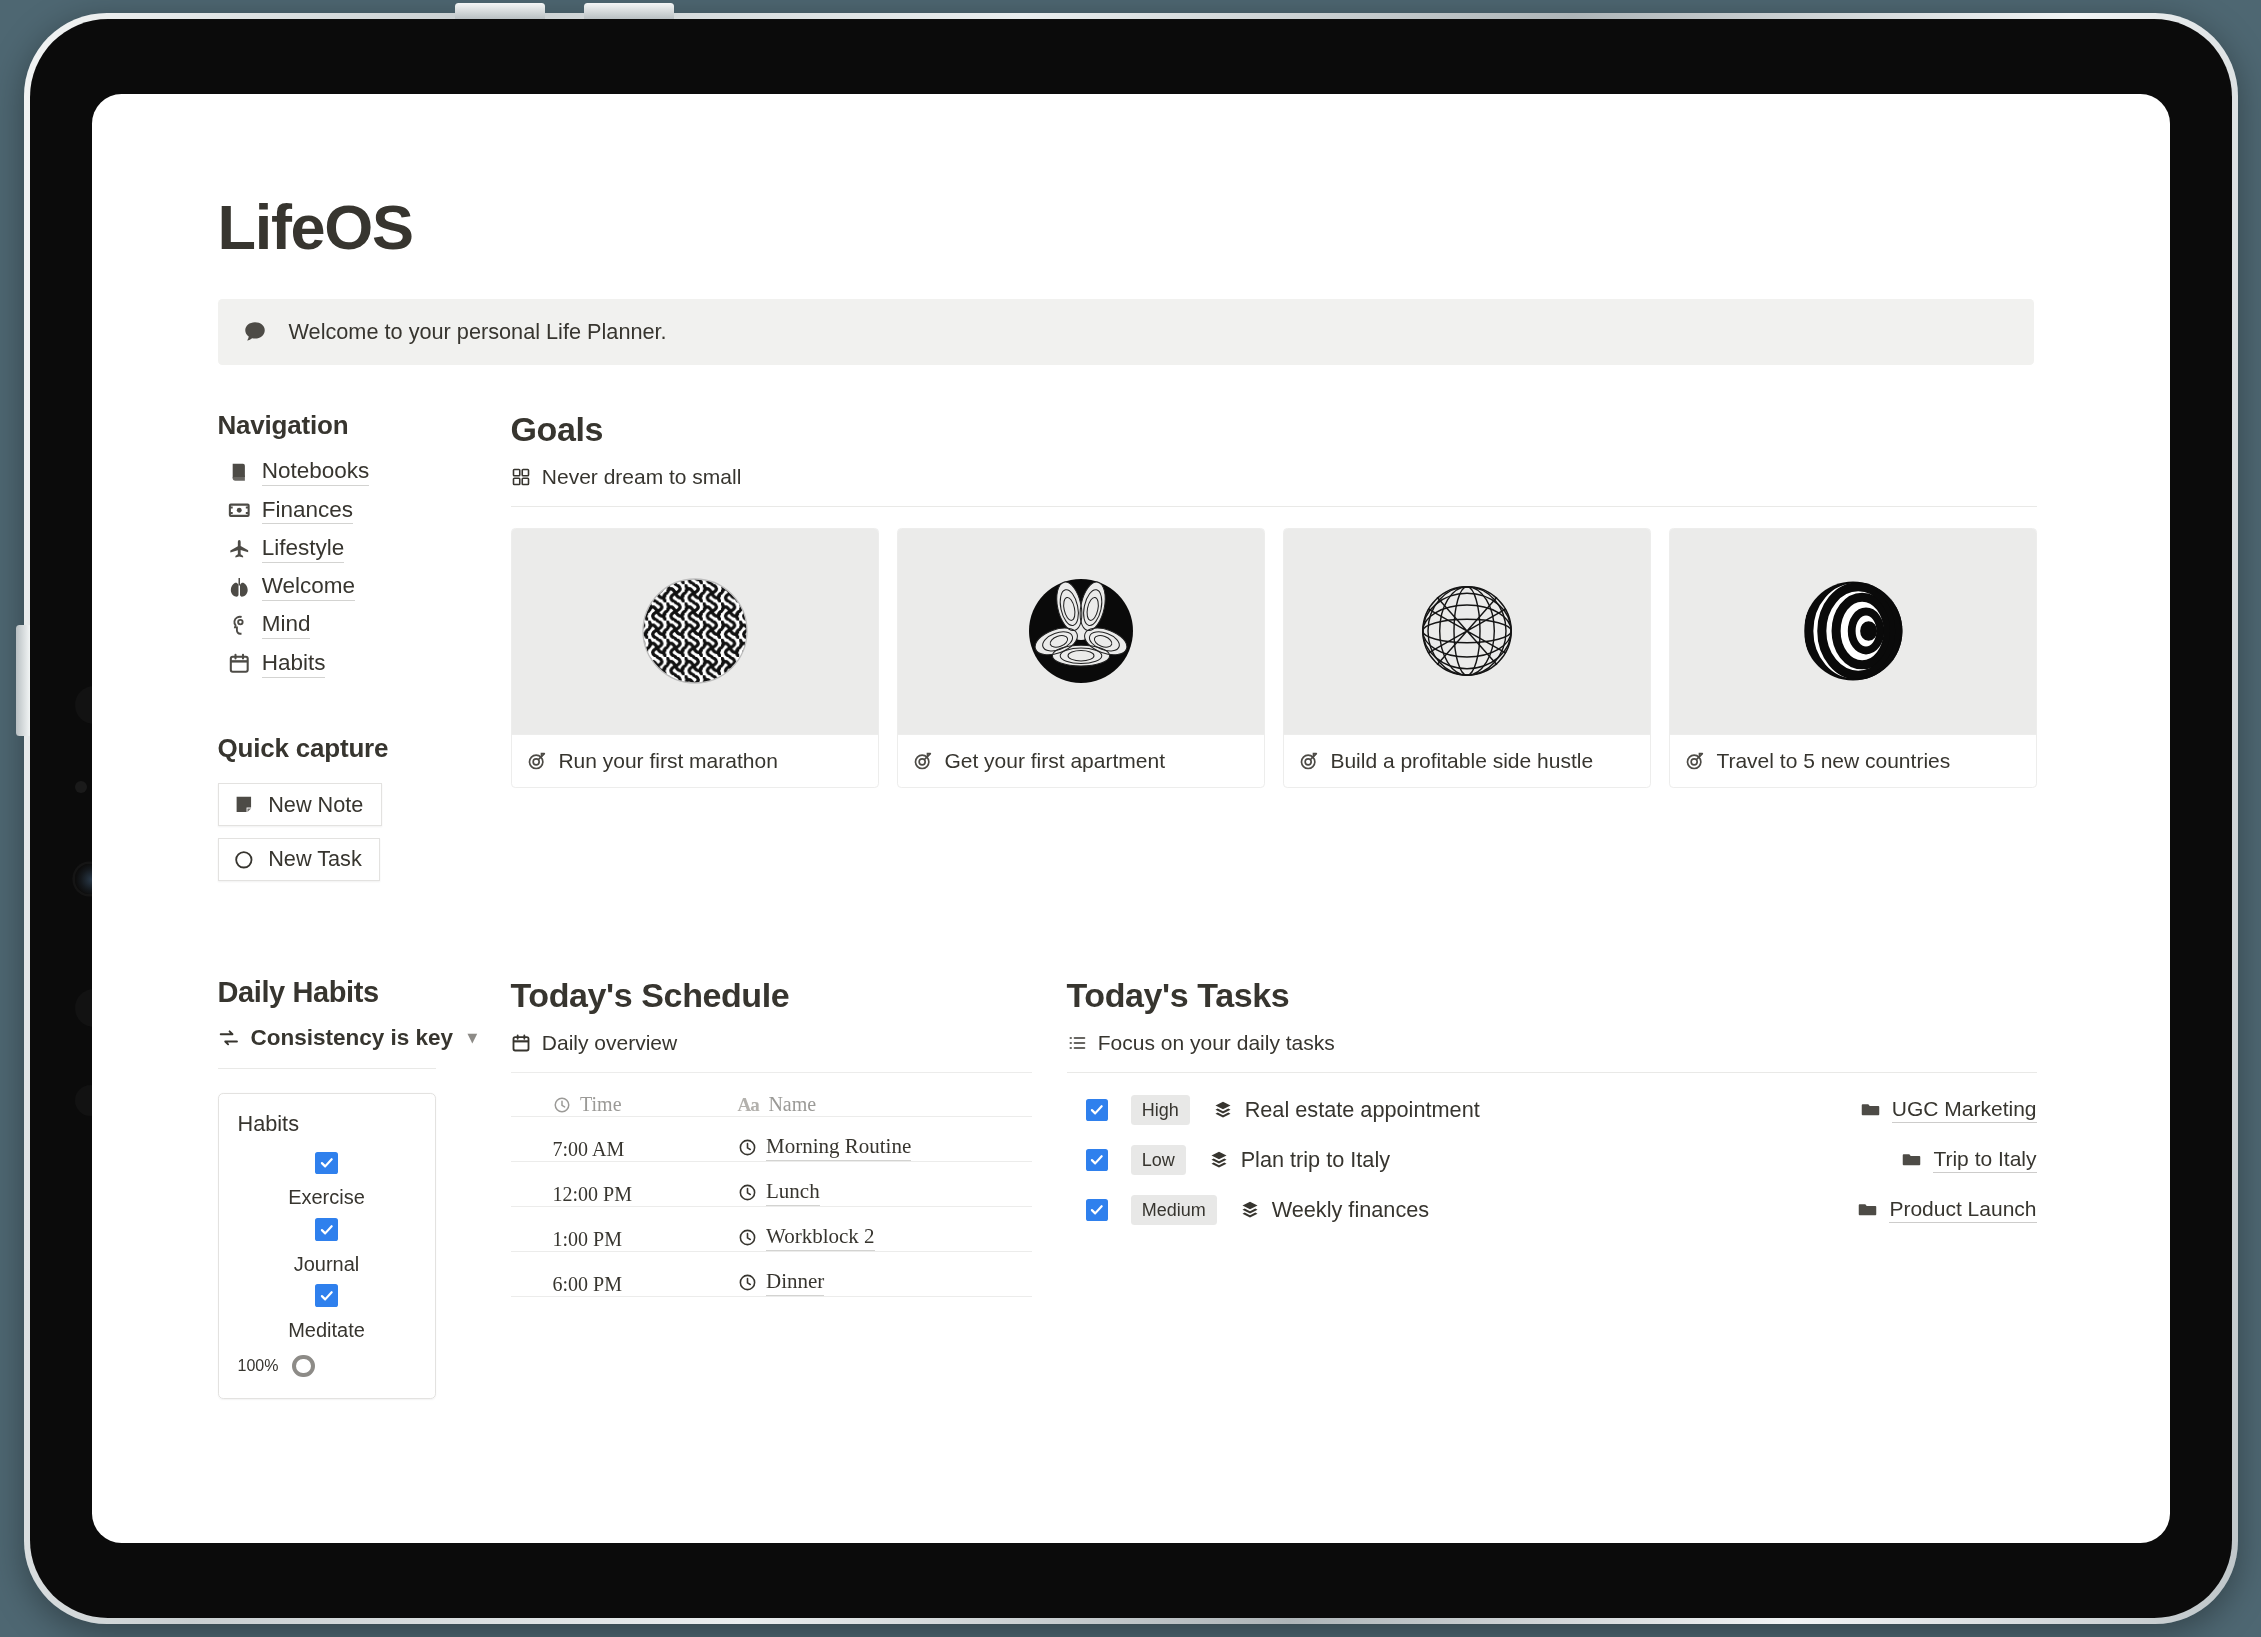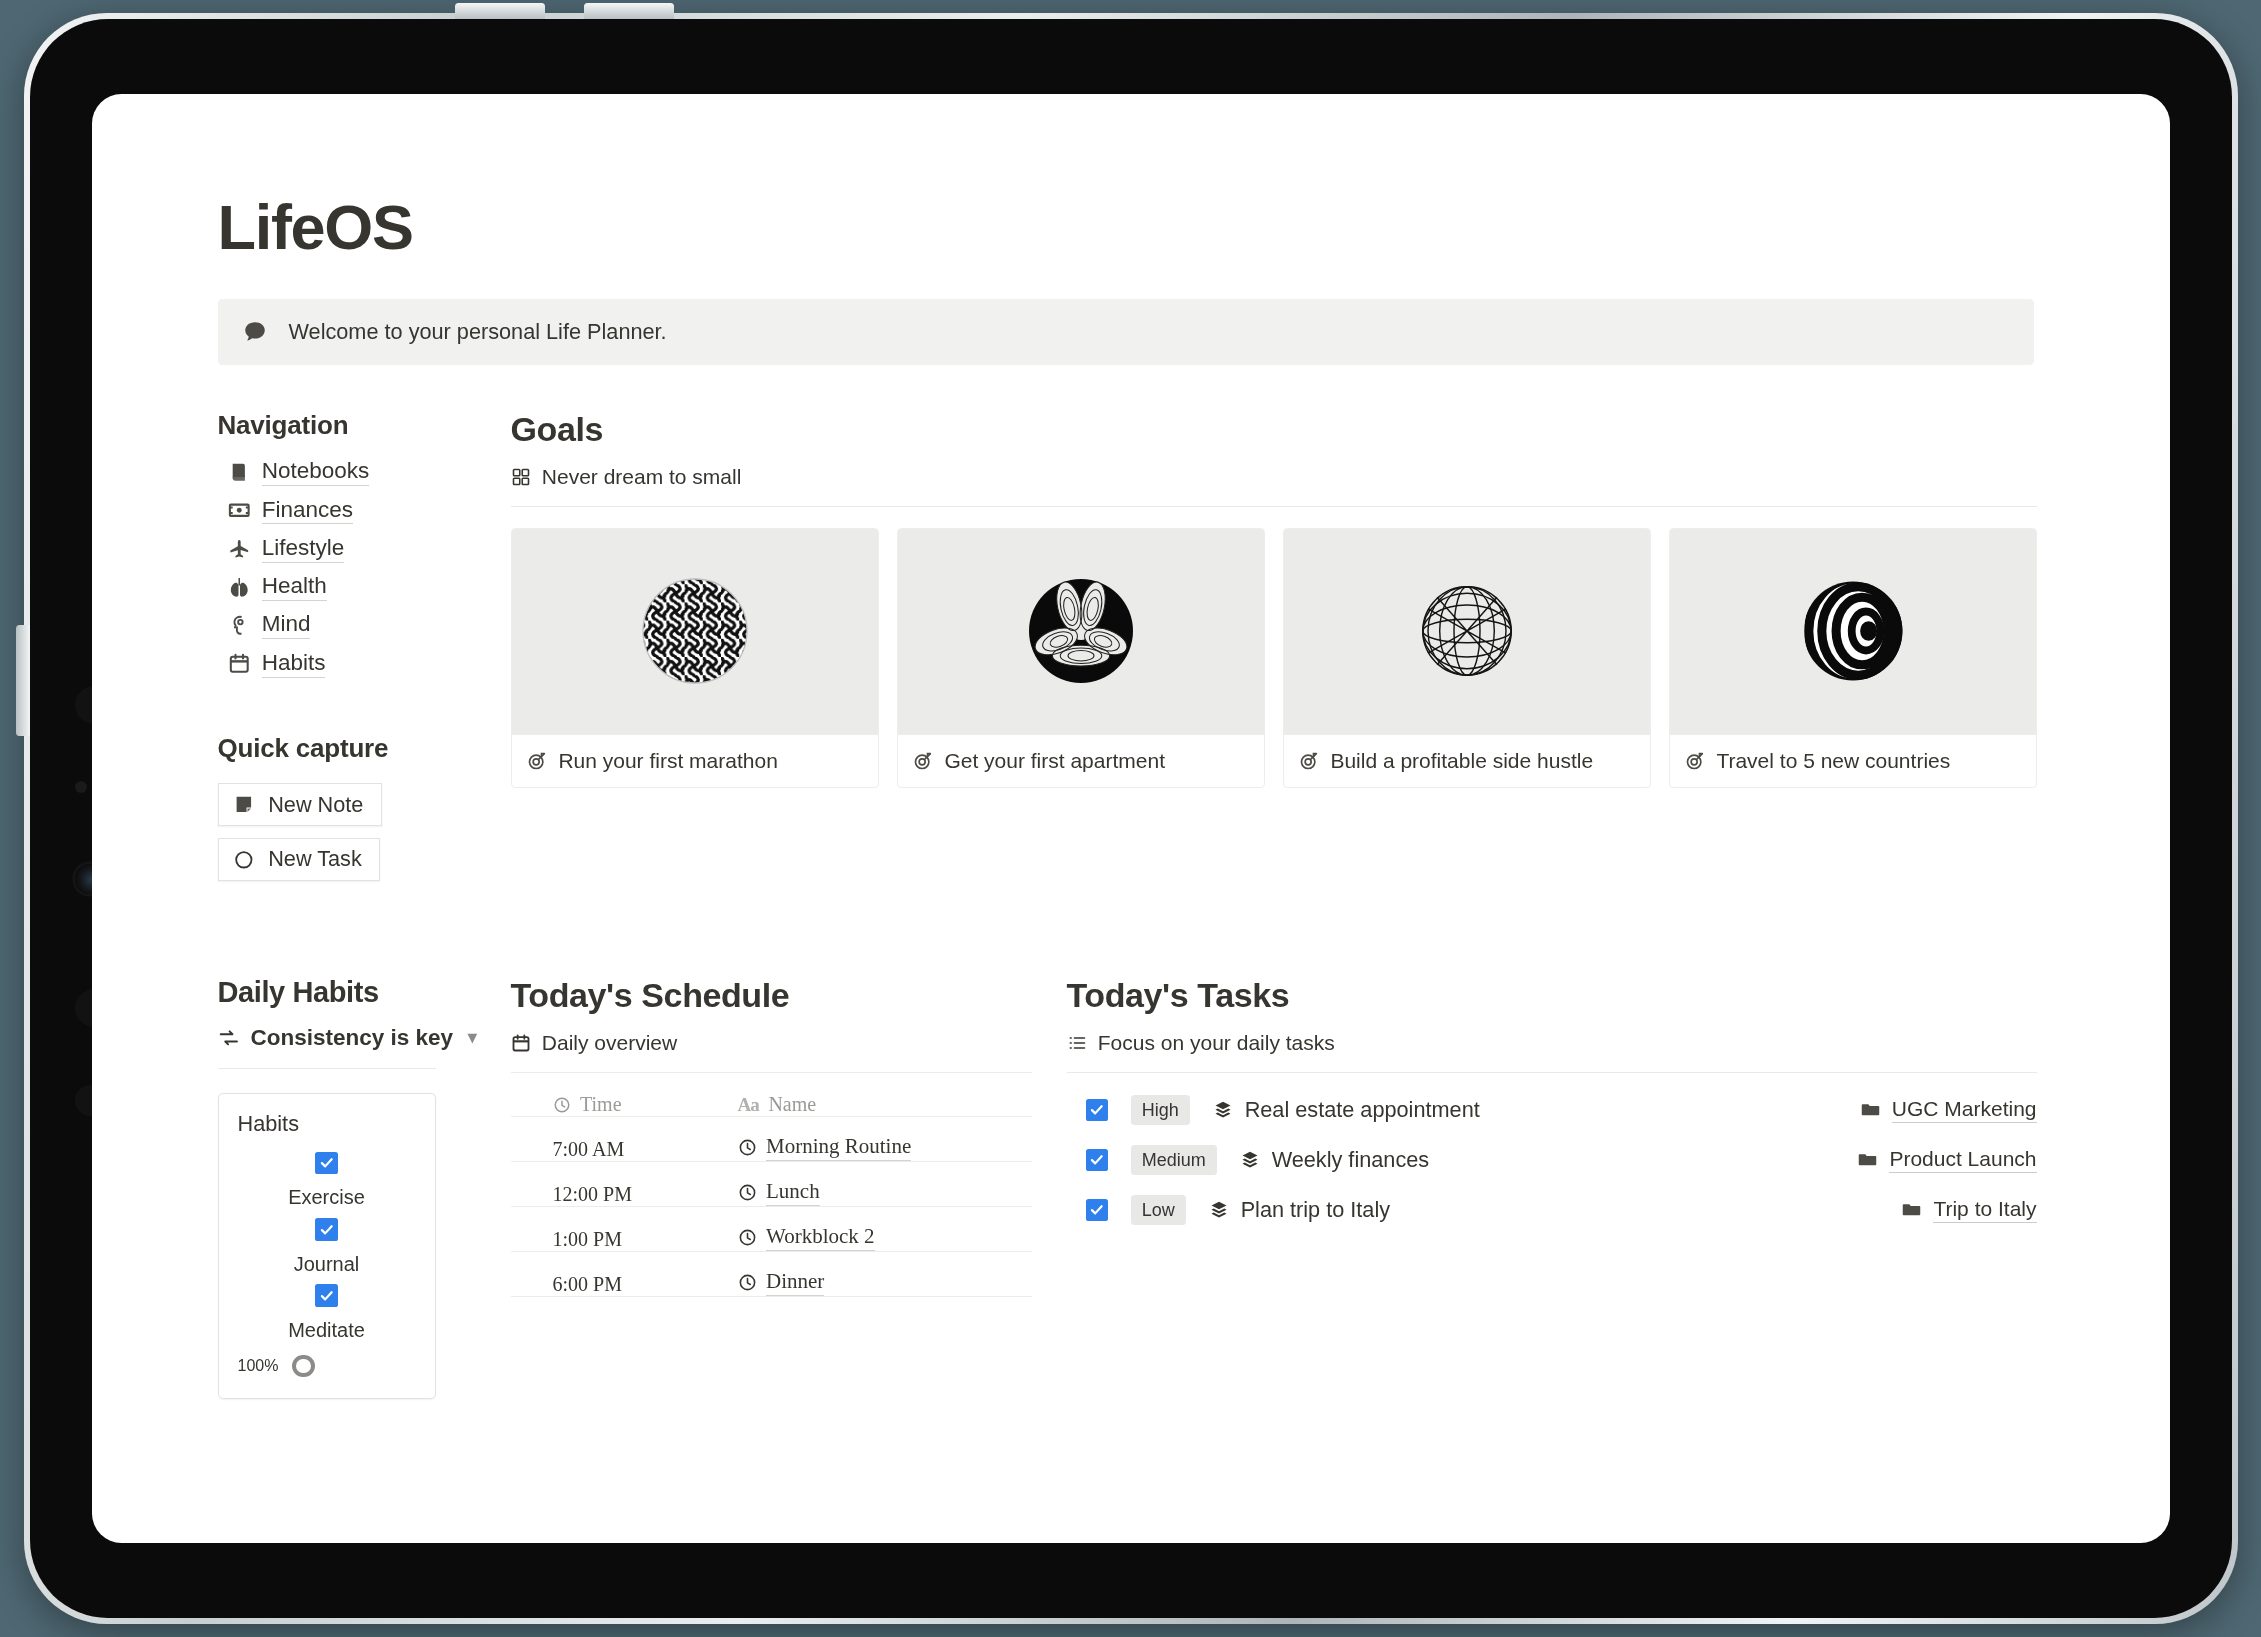--- a/index.html
+++ b/index.html
@@ -261,21 +261,21 @@
               </div>
 
               <div class="nav-item">
                 <span class="ic">
                   <svg width="22.5" height="22.5" viewBox="0 0 24 24">
                       <path fill="#4d4b46" d="M11.2 2h1.6v8.2h-1.6z"></path>
                       <path fill="#4d4b46" d="M9.8 7.6c.9.4 1.4 1.4 1.4 2.4v10c0 1.1-.9 2-2 2-2.6 0-6.2-2.7-6.2-7.1 0-3.4 2-6.1 3.8-7.2 1-.6 2.1-.6 3 -.1z"></path>
                       <path fill="#4d4b46" d="M14.2 7.6c-.9.4-1.4 1.4-1.4 2.4v10c0 1.1.9 2 2 2 2.6 0 6.2-2.7 6.2-7.1 0-3.4-2-6.1-3.8-7.2-1-.6-2.1-.6-3-.1z"></path>
                     </svg>
                 </span>
-                <span class="lbl">Health</span>
+                <span class="lbl">Welcome</span>
               </div>
 
               <div class="nav-item">
                 <span class="ic">
                   <svg width="22.5" height="22.5" viewBox="0 0 24 24" fill="none" stroke="#4d4b46" stroke-width="2">
                       <path d="M14.5 3.2c-3.4-1-7 1-7.6 4.4-.3 1.7.2 3.2 1.2 4.4l-.6 2.3h2v3.4c0 1.8 1.5 3.3 3.3 3.3h1.6"></path>
                       <circle cx="13.2" cy="8.6" r="2.4"></circle>
                     </svg>
                 </span>
                 <span class="lbl">Mind</span>
@@ -659,67 +659,67 @@
                   <span class="lnk">UGC Marketing</span>
                 </span>
               </div>
 
               <div class="task-row">
                 <span class="cbx">
                   <svg width="15.6" height="15.6" viewBox="0 0 24 24" fill="none" stroke="#fff" stroke-width="3.4" stroke-linecap="round" stroke-linejoin="round">
                       <path d="M4.5 12.5l5 5 10-11"></path>
                     </svg>
                 </span>
-                <span class="tag">Medium</span>
+                <span class="tag">Low</span>
                 <span class="t-name">
                   <span class="ic">
                     <svg width="20" height="20" viewBox="0 0 24 24">
                         <path fill="#37352f" d="M12 2l9 4.6-9 4.6-9-4.6z"></path>
                         <path fill="#37352f" d="M3 11.6l9 4.6 9-4.6-2.6-1.3L12 13.6 5.6 10.3z"></path>
                         <path fill="#37352f" d="M3 16.4l9 4.6 9-4.6-2.6-1.3L12 18.4 5.6 15.1z"></path>
                       </svg>
                   </span>
-                  <span>Weekly finances</span>
+                  <span>Plan trip to Italy</span>
                 </span>
                 <span class="t-spacer"></span>
                 <span class="t-proj">
                   <span class="ic">
                     <svg width="21" height="21" viewBox="0 0 24 24">
                         <path fill="#4d4b46" d="M3 6h6.5l1.6 2H21a1 1 0 011 1v8.5a1 1 0 01-1 1H3a1 1 0 01-1-1V7a1 1 0 011-1z"></path>
                       </svg>
                   </span>
-                  <span class="lnk">Product Launch</span>
+                  <span class="lnk">Trip to Italy</span>
                 </span>
               </div>
 
               <div class="task-row">
                 <span class="cbx">
                   <svg width="15.6" height="15.6" viewBox="0 0 24 24" fill="none" stroke="#fff" stroke-width="3.4" stroke-linecap="round" stroke-linejoin="round">
                       <path d="M4.5 12.5l5 5 10-11"></path>
                     </svg>
                 </span>
-                <span class="tag">Low</span>
+                <span class="tag">Medium</span>
                 <span class="t-name">
                   <span class="ic">
                     <svg width="20" height="20" viewBox="0 0 24 24">
                         <path fill="#37352f" d="M12 2l9 4.6-9 4.6-9-4.6z"></path>
                         <path fill="#37352f" d="M3 11.6l9 4.6 9-4.6-2.6-1.3L12 13.6 5.6 10.3z"></path>
                         <path fill="#37352f" d="M3 16.4l9 4.6 9-4.6-2.6-1.3L12 18.4 5.6 15.1z"></path>
                       </svg>
                   </span>
-                  <span>Plan trip to Italy</span>
+                  <span>Weekly finances</span>
                 </span>
                 <span class="t-spacer"></span>
                 <span class="t-proj">
                   <span class="ic">
                     <svg width="21" height="21" viewBox="0 0 24 24">
                         <path fill="#4d4b46" d="M3 6h6.5l1.6 2H21a1 1 0 011 1v8.5a1 1 0 01-1 1H3a1 1 0 01-1-1V7a1 1 0 011-1z"></path>
                       </svg>
                   </span>
-                  <span class="lnk">Trip to Italy</span>
+                  <span class="lnk">Product Launch</span>
                 </span>
               </div>
 
             </div>
           </div>
 
         </div>
 
       </div>
     </div>

